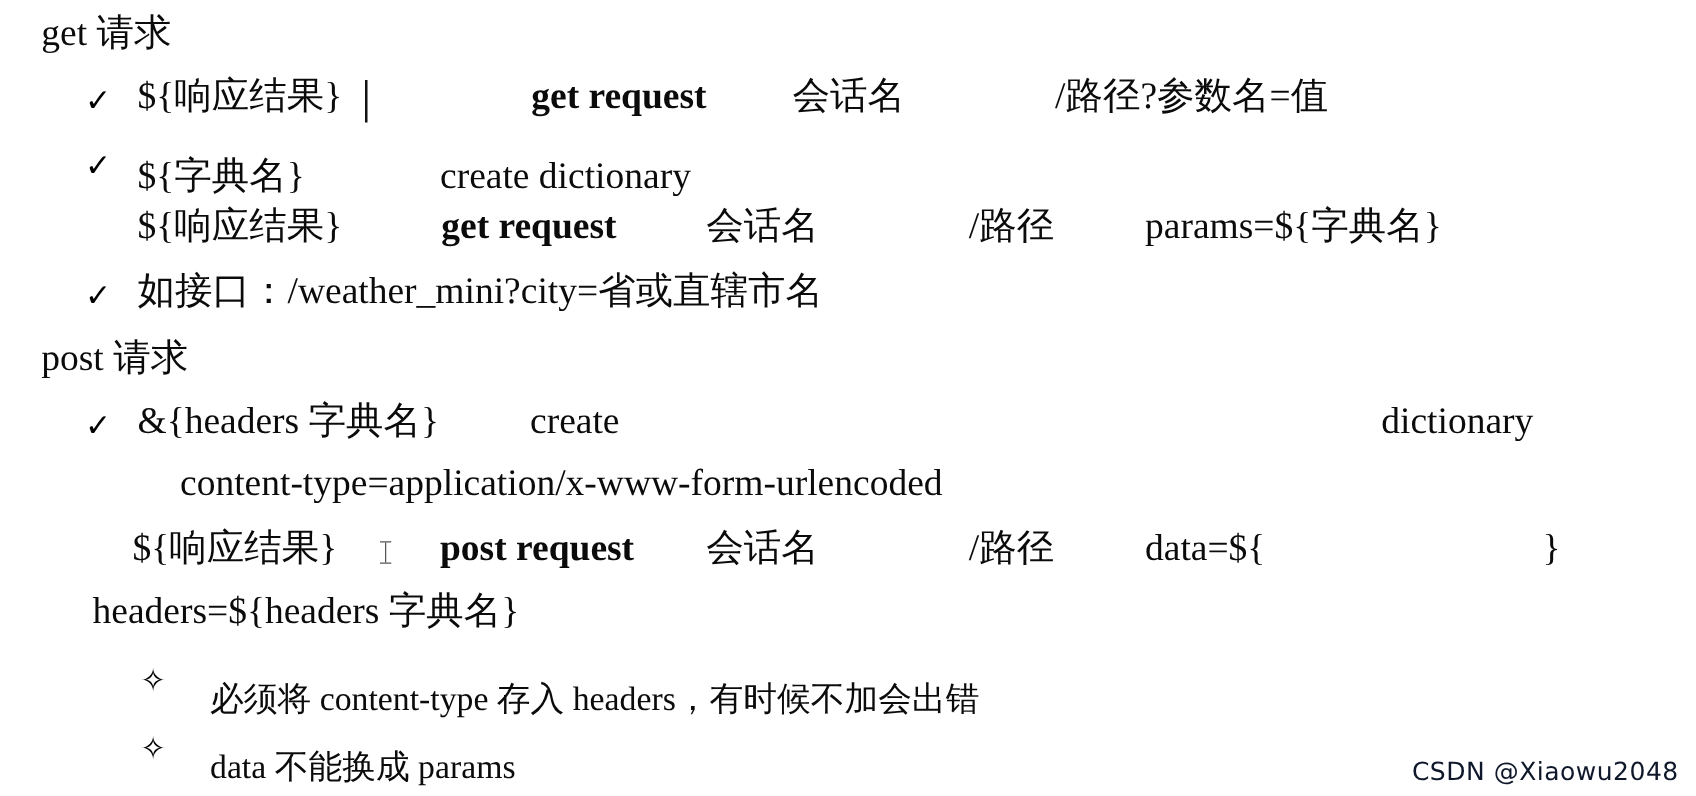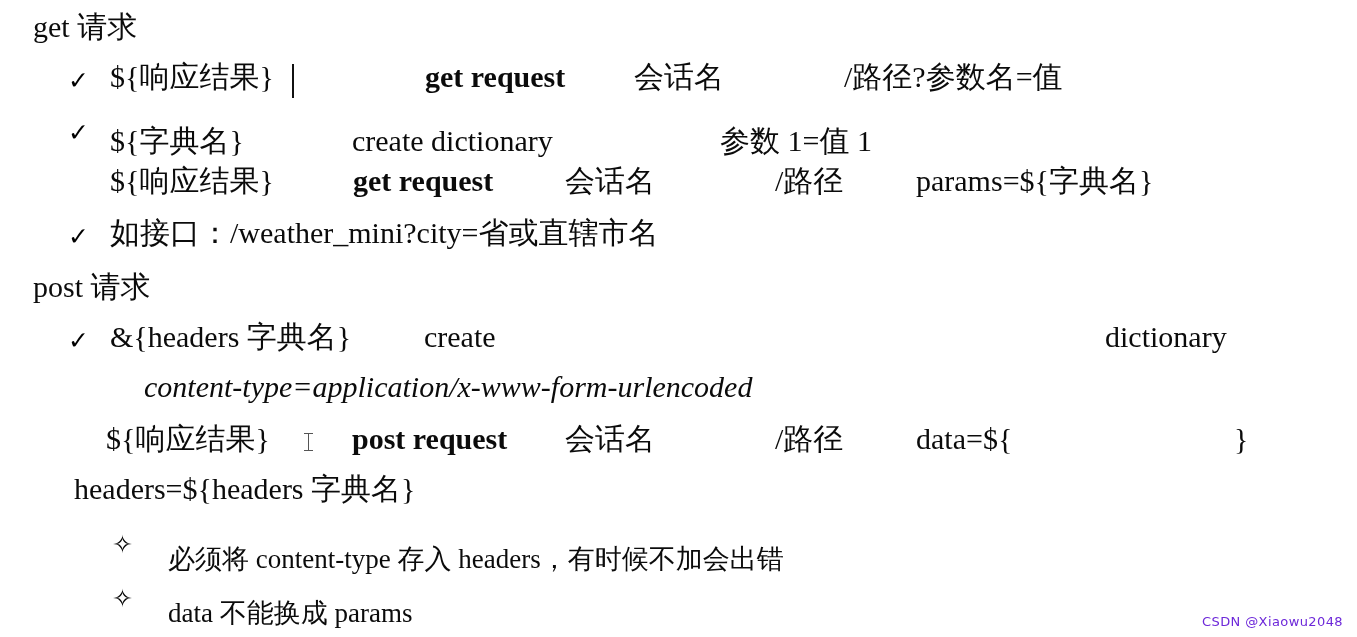--- a/index.html
+++ b/index.html
@@ -87,22 +87,22 @@
   .caret-ibeam .bar-bot { top: 18px; }
   
   .text-caret {
     position: absolute;
     width: 2px;
     background: #111;
   }
   .watermark {
     position: absolute;
     font-family: "DejaVu Sans", sans-serif;
-    font-size: 13px;
-    color: #6d28d9;
+    font-size: 20px;
+    color: #0f172a;
     letter-spacing: 0.4px;
     white-space: pre;
   }
 </style>
 </head>
 <body>
 
 <div id="page">
 
   <div class="line heading" style="left:33px; top:12px;">get 请求</div>
@@ -113,21 +113,20 @@
     <span class="seg strong" style="left:425px;">get request</span>
     <span class="seg" style="left:634px;">会话名</span>
     <span class="seg" style="left:844px;">/路径?参数名=值</span>
     <span class="text-caret" style="left:292px; top:2px; height:34px;"></span>
   </div>
 
   <span class="bullet check" style="left:68px; top:120px;">✓</span>
   <div class="line body-line" style="left:0px; top:126px; width:1216px; height:38px;">
     <span class="seg" style="left:110px;">${字典名}</span>
     <span class="seg" style="left:352px;">create dictionary</span>
-    <span class="seg" style="left:720px;">参数 1=值 1</span>
   </div>
 
   <div class="line body-line" style="left:0px; top:166px; width:1357px; height:38px;">
     <span class="seg" style="left:110px;">${响应结果}</span>
     <span class="seg strong" style="left:353px;">get request</span>
     <span class="seg" style="left:565px;">会话名</span>
     <span class="seg" style="left:775px;">/路径</span>
     <span class="seg" style="left:916px;">params=${字典名}</span>
   </div>
 
@@ -138,21 +137,21 @@
 
   <div class="line heading" style="left:33px; top:272px;">post 请求</div>
 
   <span class="bullet check" style="left:68px; top:328px;">✓</span>
   <div class="line body-line" style="left:0px; top:322px; width:1357px; height:38px;">
     <span class="seg" style="left:110px;">&amp;{headers 字典名}</span>
     <span class="seg" style="left:424px;">create</span>
     <span class="seg" style="left:1105px;">dictionary</span>
   </div>
 
-  <div class="line body-line" style="left:0px; top:372px; width:1096px; height:38px;font-style:italic;">
+  <div class="line body-line" style="left:0px; top:372px; width:1096px; height:38px;">
     <span class="seg" style="left:144px;">content-type=application/x-www-form-urlencoded</span>
   </div>
 
   <div class="line body-line" style="left:0px; top:424px; width:1357px; height:38px;">
     <span class="seg" style="left:106px;">${响应结果}</span>
     <span class="caret-ibeam" style="left:303px; top:8px;">
       <span class="bar-top"></span><span class="stem"></span><span class="bar-bot"></span>
     </span>
     <span class="seg strong" style="left:352px;">post request</span>
     <span class="seg" style="left:565px;">会话名</span>

